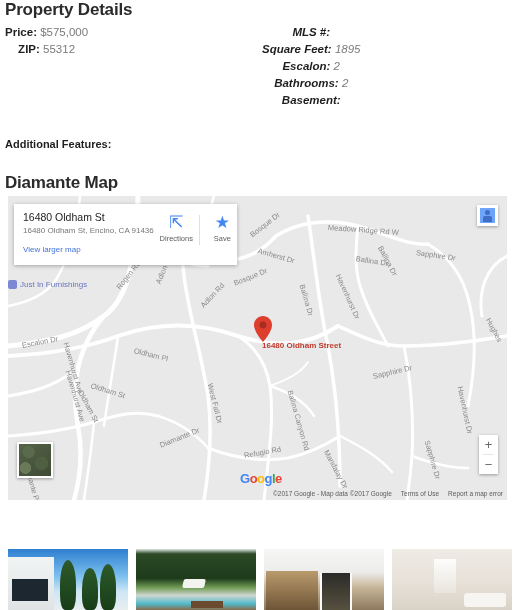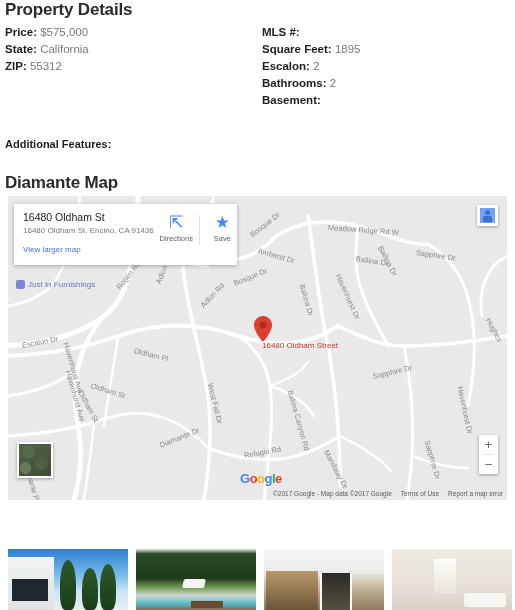--- a/index.html
+++ b/index.html
@@ -20,26 +20,27 @@
     letter-spacing: -0.2px;
   }
   #details-title { position: absolute; left: 5px; top: 0px; }
   #map-title     { position: absolute; left: 5px; top: 173px; }
   #photos-title  { position: absolute; left: 5px; top: 524px; }
 
   
   .details { position: absolute; left: 5px; top: 24px; width: 505px; }
   .col { position: absolute; top: 0; }
   .col-left  { left: 0px; }
-  .col-right { left: 257px; }
+  .col-right { left: 257px; font-style: italic; }
   .drow {
     font-size: 11.5px;
     line-height: 17px;
     color: #7a7a7a;
     white-space: nowrap;
+    text-align: center;
   }
   .drow .lbl { font-weight: bold; color: #1f1f1f; }
   .drow .val { color: #7b7b7b; }
 
   #additional-features {
     position: absolute; left: 5px; top: 138px;
     font-size: 11px; font-weight: bold; color: #1f1f1f;
   }
 
   
@@ -81,21 +82,21 @@
     display: block; color: #5c5c5c;
   }
   .act .glyph { display:block; height: 20px; line-height: 20px; font-size: 17px; color: #4285f4; }
   .act .txt { font-size: 7.5px; color: #5c5c5c; display: block; margin-top: 1px; }
   .act-divider { width: 1px; background: #e0e0e0; height: 30px; margin-top: 2px; }
 
   
   .marker { position: absolute; left: 246px; top: 120px; z-index: 12; }
   .marker-label {
     position: absolute; left: 254px; top: 145px; z-index: 12;
-    font-size: 8px; font-weight: normal; color: #c0392b;
+    font-size: 8px; font-weight: bold; color: #c0392b;
     text-shadow: 0 0 2px #eee, 0 0 2px #eee;
     white-space: nowrap;
   }
 
   
   .mlabel {
     position: absolute;
     font-size: 7.5px;
     color: #8a8a8a;
     white-space: nowrap;
@@ -204,24 +205,20 @@
 
 <div class="page">
 
   <h2 class="section-title" id="details-title">Property Details</h2>
 
   <div class="details">
     <div class="col col-left">
       <div class="drow">
         <span class="lbl">Price:</span>
         <span class="val">$575,000</span>
-      </div>
-      <div class="drow">
-        <span class="lbl">State:</span>
-        <span class="val">California</span>
       </div>
       <div class="drow">
         <span class="lbl">ZIP:</span>
         <span class="val">55312</span>
       </div>
     </div>
 
     <div class="col col-right">
       <div class="drow">
         <span class="lbl">MLS #:</span>
@@ -279,21 +276,21 @@
           <path d="M404 260 C420 266 440 272 460 272" stroke-width="2.5"></path>
           <path d="M110 140 C106 170 100 200 96 230" stroke-width="2.5"></path>
           <path d="M0 110 C22 106 38 98 48 84" stroke-width="2.5"></path>
           <path d="M48 84 C62 60 70 34 72 0" stroke-width="2.5"></path>
           <path d="M190 64 C194 40 200 20 206 0" stroke-width="2.5"></path>
           <path d="M262 190 C278 184 292 178 300 166" stroke-width="2"></path>
         </g>
       </svg>
     </div>
 
-    <div class="poi" style="left:8px; top:84px;text-align:center;">
+    <div class="poi" style="left:0; top:84px;text-align:center;">
       <span class="poi-dot"></span>
       <span>Just In Furnishings</span>
     </div>
 
     <div id="street-labels">
         <div class="mlabel" style="left: 110px; top: 88px; transform: rotate(-52deg); transform-origin: left center;">Rogen Rd</div>
         <div class="mlabel" style="left: 150px; top: 83px; transform: rotate(-68deg); transform-origin: left center;">Adlon Rd</div>
         <div class="mlabel" style="left: 14px; top: 145px; transform: rotate(-11deg); transform-origin: left center;">Escalon Dr</div>
         <div class="mlabel" style="left: 58px; top: 142px; transform: rotate(74deg); transform-origin: left center;">Havenhurst Ave</div>
         <div class="mlabel" style="left: 126px; top: 150px; transform: rotate(14deg); transform-origin: left center;">Oldham Pl</div>

